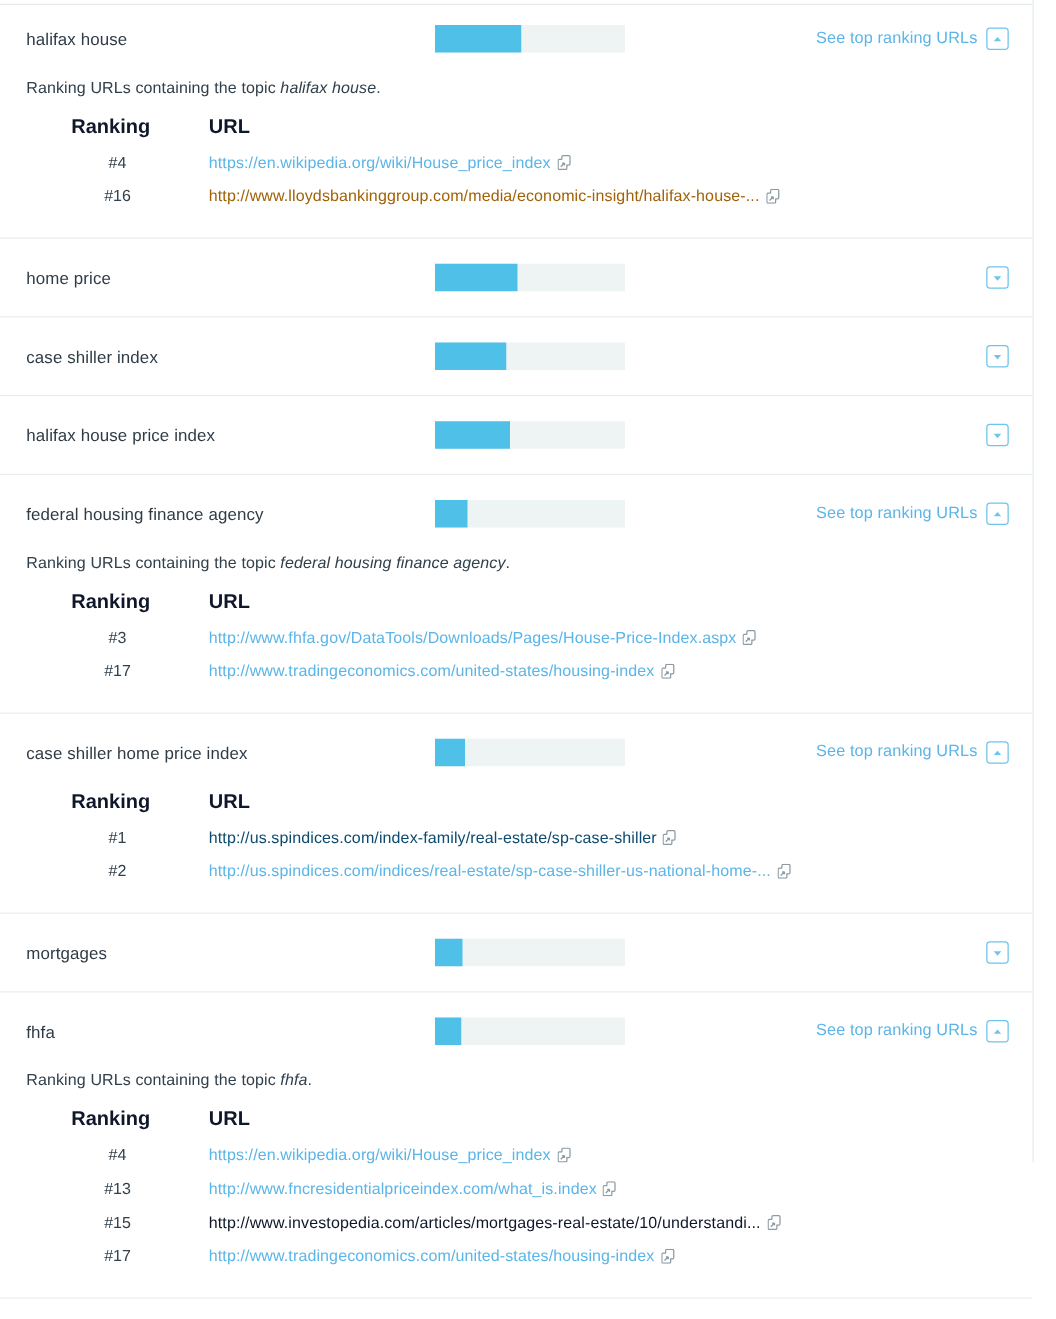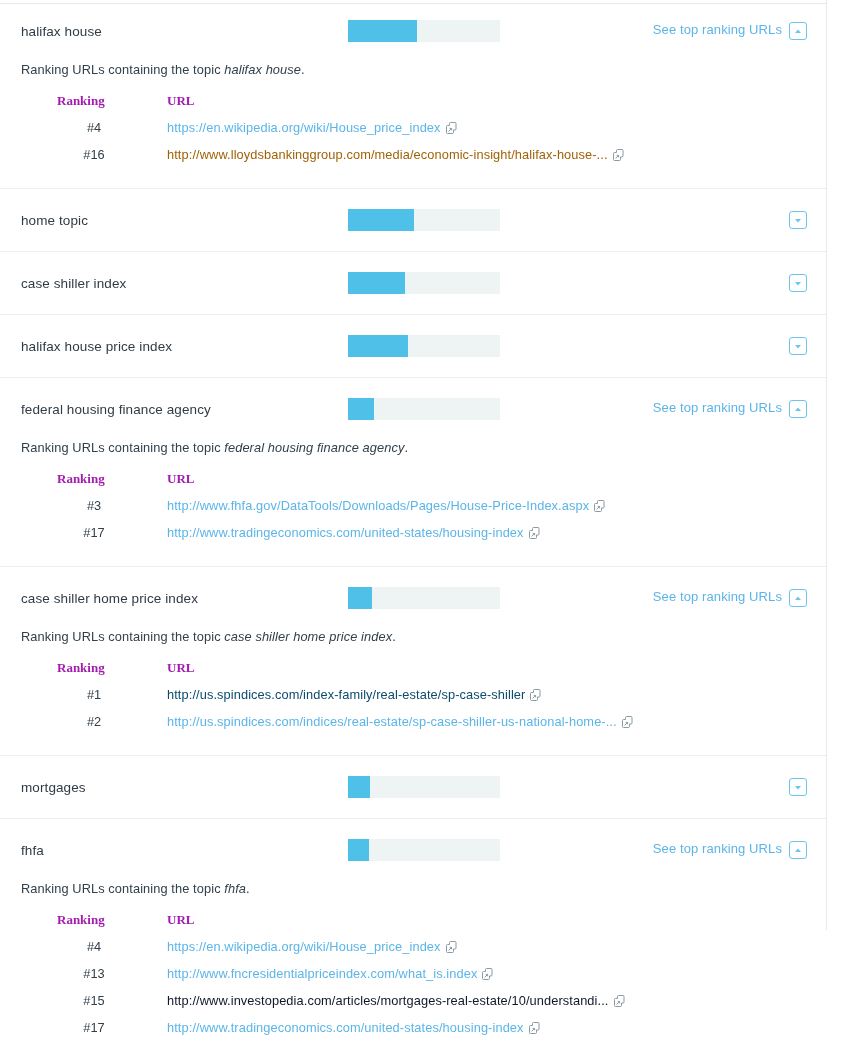--- a/index.html
+++ b/index.html
@@ -112,26 +112,25 @@
   }
   .detail-caption em {
     font-style: italic;
   }
 
   table.rank-table {
     border-collapse: collapse;
     margin-left: 18px;
   }
   table.rank-table th {
-    font-size: 13px;
+    font-size: 16px;
     font-weight: 700;
-    color: #a21caf;
+    color: #0f172a;
     text-align: left;
     padding: 0 0 11px 0;
-    font-family: Liberation Serif, serif;
   }
   table.rank-table th.col-rank {
     width: 110px;
     text-align: left;
     padding-left: 18px;
   }
   table.rank-table td {
     font-size: 12.8px;
     padding: 0 0 10px 0;
     vertical-align: baseline;
@@ -205,21 +204,21 @@
                       <path d="M3.5 3.5 V1.5 a1 1 0 0 1 1 -1 H9 a1 1 0 0 1 1 1 V7 a1 1 0 0 1 -1 1 H7.5" fill="#ffffff" stroke="#8b9aa3" stroke-width="1"></path>
                       <path d="M2.6 9.4 L5.6 6.4 M5.6 6.4 H3.7 M5.6 6.4 V8.3" stroke="#8b9aa3" stroke-width="1" fill="none"></path>
                     </svg></span></td>
               </tr>
             </tbody>
           </table>
         </div>
       </div>
       <div class="topic-block">
         <div class="topic-row">
-          <div class="topic-label">home topic</div>
+          <div class="topic-label">home price</div>
           <div class="gauge" style="background: rgb(238, 244, 244);">
             <div class="gauge-fill" style="width: 66px; background: rgb(79, 192, 232);"></div>
           </div>
           <div class="row-control">
             <span class="toggle-btn">
               <svg width="14" height="13" viewBox="0 0 14 13" aria-hidden="true">
                 <polygon points="4,5 7,8.5 10,5" fill="#6cc5ec"></polygon>
               </svg>
             </span>
           </div>
@@ -309,21 +308,20 @@
           <div class="row-control">
             <span class="see-urls-link">See top ranking URLs</span>
             <span class="toggle-btn">
               <svg width="14" height="13" viewBox="0 0 14 13" aria-hidden="true">
                 <polygon points="4,8 7,4.5 10,8" fill="#6cc5ec"></polygon>
               </svg>
             </span>
           </div>
         </div>
         <div class="topic-detail">
-          <div class="detail-caption"><span>Ranking URLs containing the topic </span><em>case shiller home price index</em><span>.</span></div>
           <table class="rank-table">
             <thead>
               <tr>
                 <th class="col-rank">Ranking</th>
                 <th>URL</th>
               </tr>
             </thead>
             <tbody>
               <tr>
                 <td class="col-rank">#1</td>

